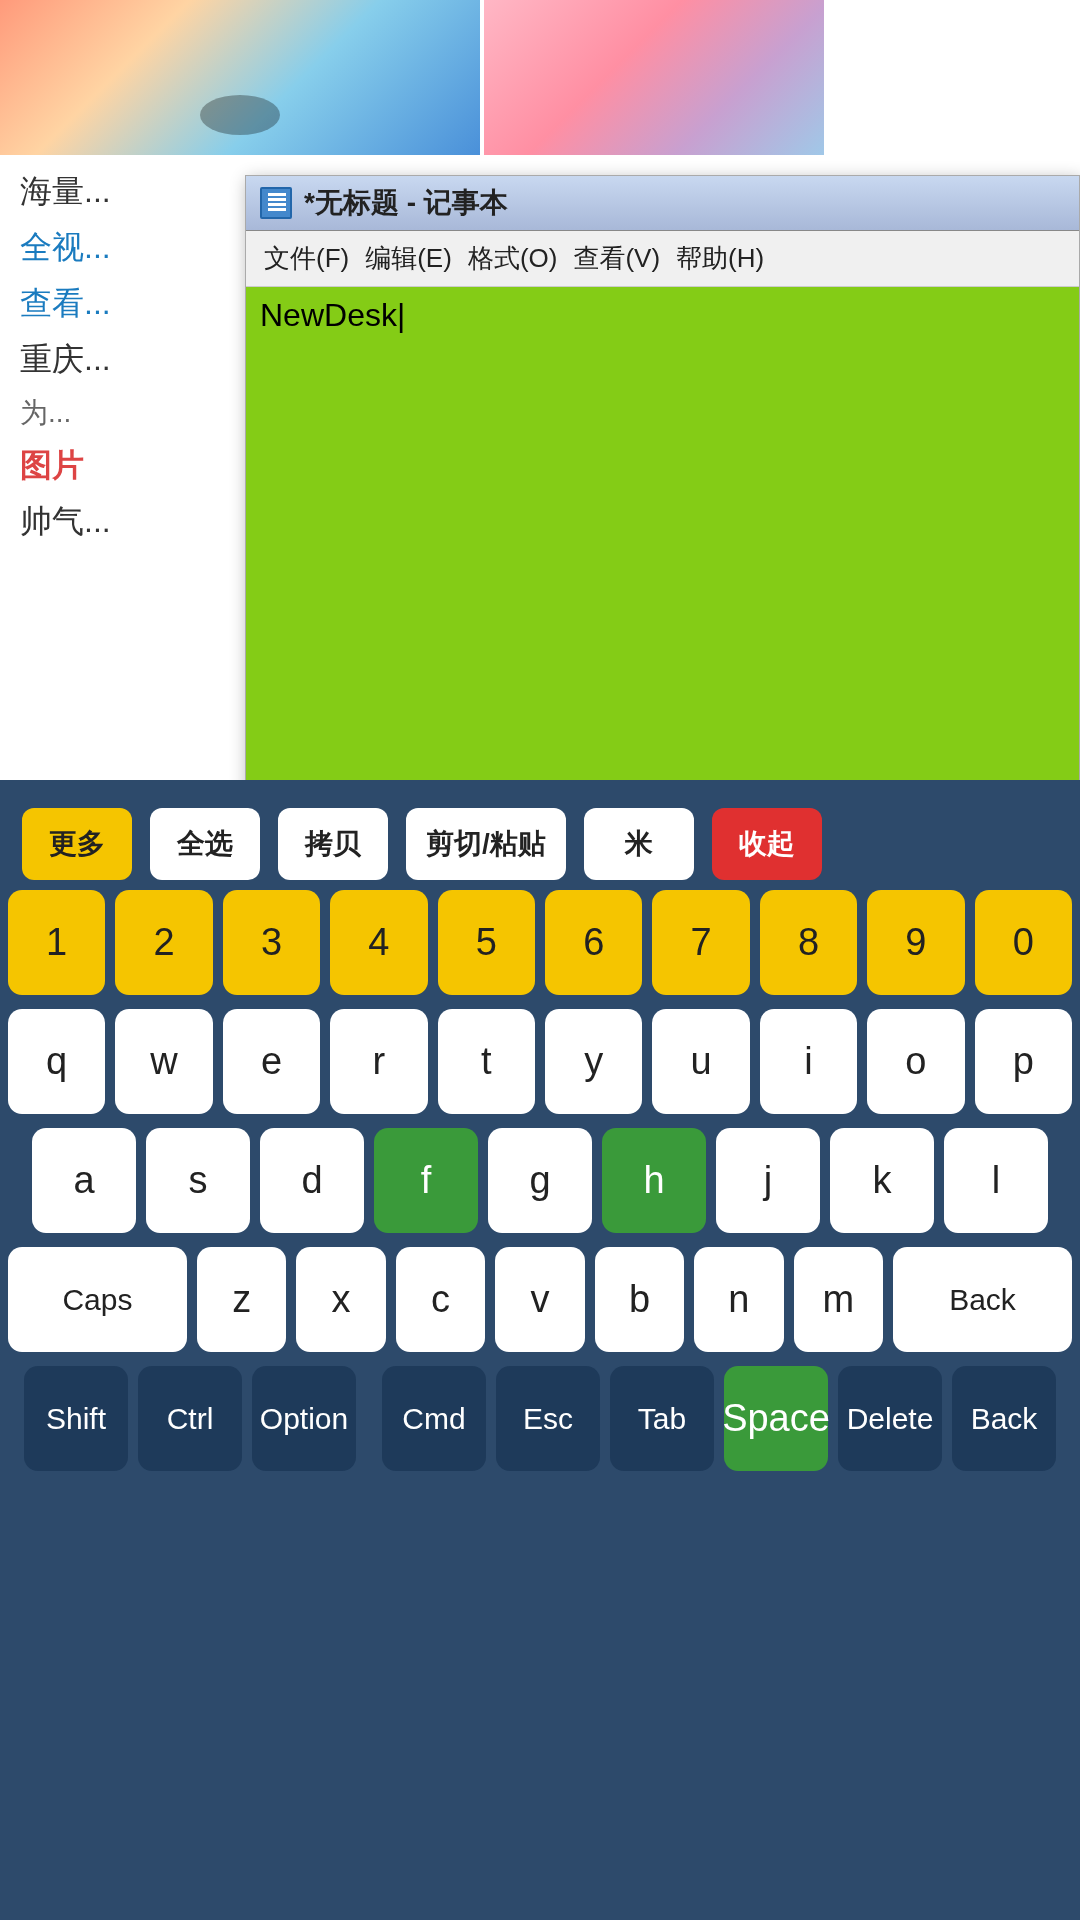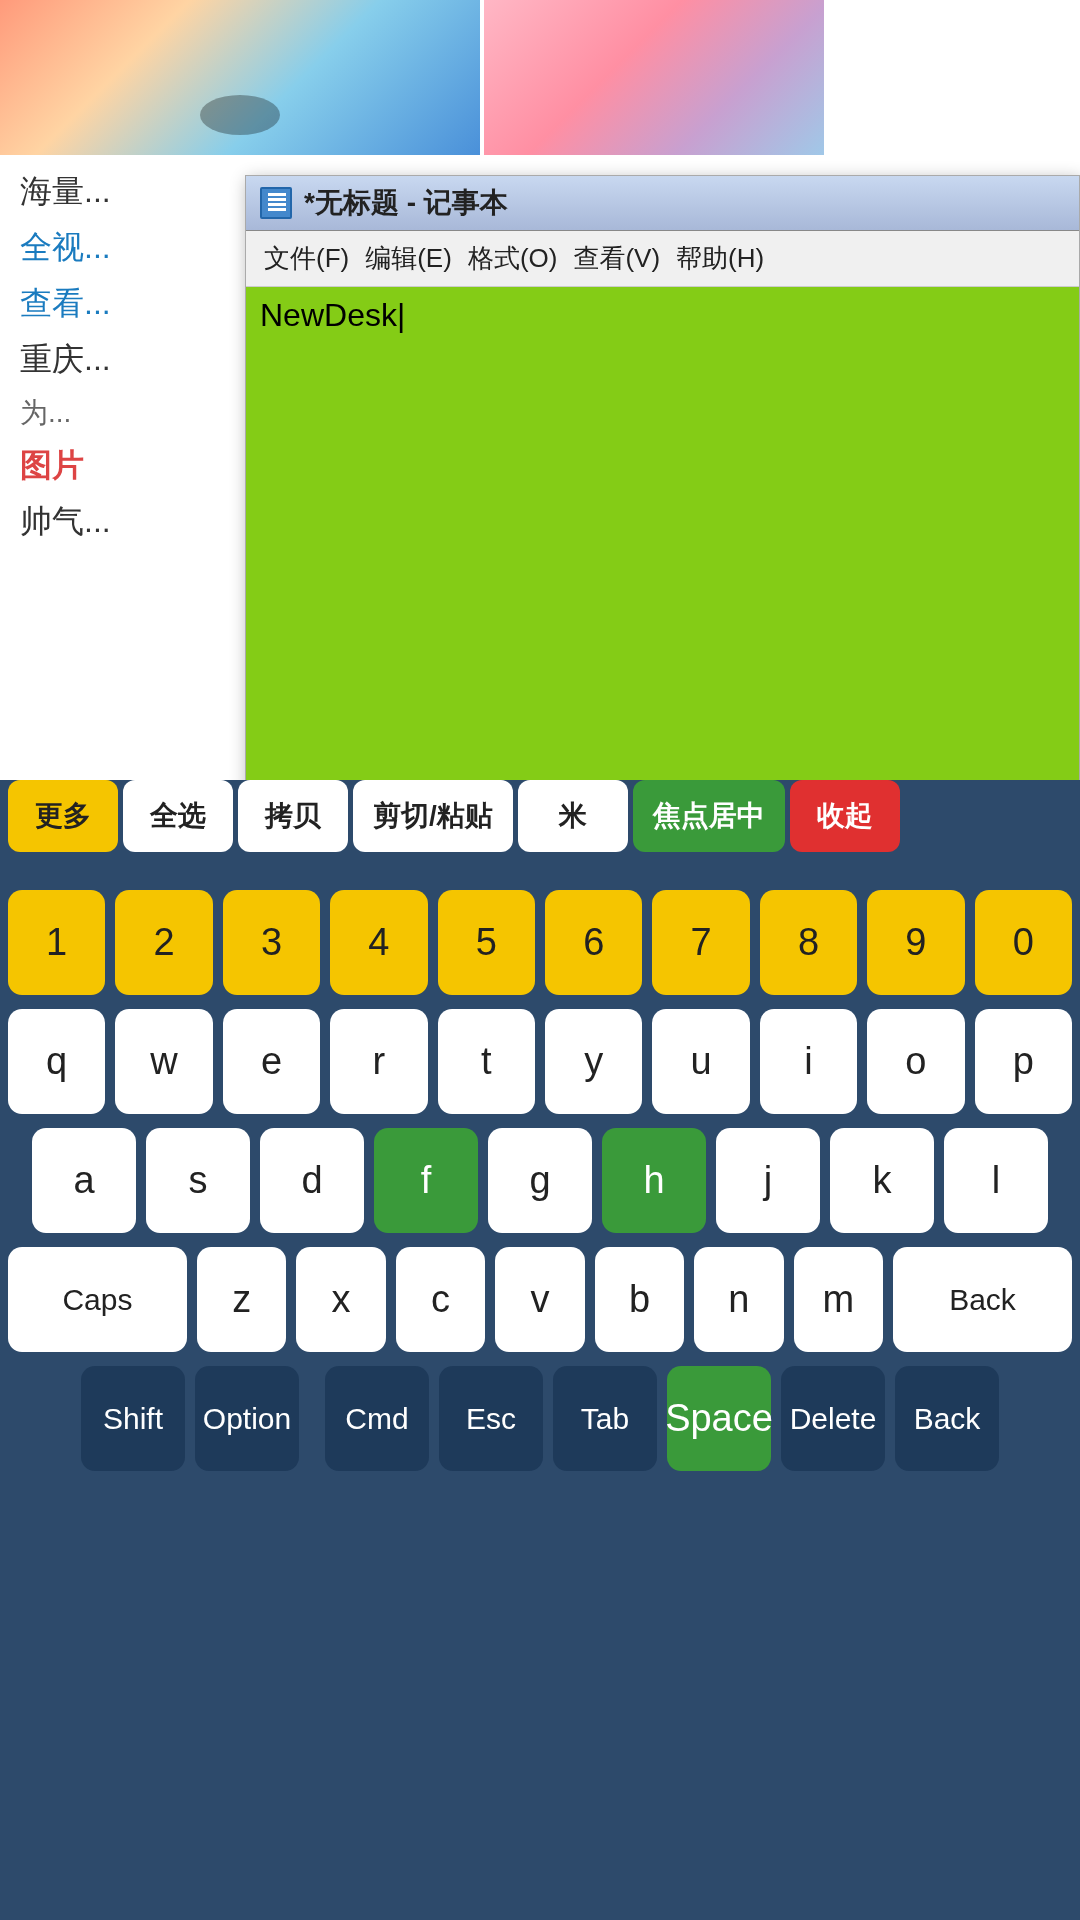--- a/index.html
+++ b/index.html
@@ -146,23 +146,23 @@
 
     
     .keyboard-toolbar {
       position: absolute;
       bottom: 1040px;
       left: 0;
       width: 1080px;
       height: 100px;
       background: #2d4a6b;
       display: flex;
-      align-items: flex-start;
-      padding: 0 8px;
-      gap: 5px;
+      align-items: flex-end;
+      padding: 0 22px;
+      gap: 18px;
       z-index: 20;
       overflow: hidden;
     }
 
     .toolbar-btn {
       height: 72px;
       border-radius: 12px;
       display: flex;
       align-items: center;
       justify-content: center;
@@ -273,21 +273,20 @@
     <span>NewDesk</span><span class="text-cursor"></span>
   </div>
 </div>
 
 <div class="keyboard-toolbar">
   <div class="toolbar-btn yellow">更多</div>
   <div class="toolbar-btn white">全选</div>
   <div class="toolbar-btn white">拷贝</div>
   <div class="toolbar-btn white">剪切/粘贴</div>
   <div class="toolbar-btn white">米</div>
-  <div class="toolbar-btn green">焦点居中</div>
   <div class="toolbar-btn red">收起</div>
 </div>
 
 <div class="keyboard">
 
   <div class="key-row">
     <div class="key yellow">1</div>
     <div class="key yellow">2</div>
     <div class="key yellow">3</div>
     <div class="key yellow">4</div>
@@ -331,20 +330,21 @@
     <div class="key white">c</div>
     <div class="key white">v</div>
     <div class="key white">b</div>
     <div class="key white">n</div>
     <div class="key white">m</div>
     <div class="key white wide" style="font-size:30px;">Back</div>
   </div>
 
   <div class="key-row">
     <div class="key dark" style="flex:1.2;">Shift</div>
+    <div class="key dark" style="flex:1;">Ctrl</div>
     <div class="key dark" style="flex:1.2;text-align:right;">Option</div>
     <div class="key dark" style="flex:1;margin-left:16px;">Cmd</div>
     <div class="key dark" style="flex:1;">Esc</div>
     <div class="key dark" style="flex:1;">Tab</div>
     <div class="key green" style="flex:1.5;">Space</div>
     <div class="key dark" style="flex:1.2;">Delete</div>
     <div class="key dark" style="flex:1.2;">Back</div>
   </div>
 </div>
 

